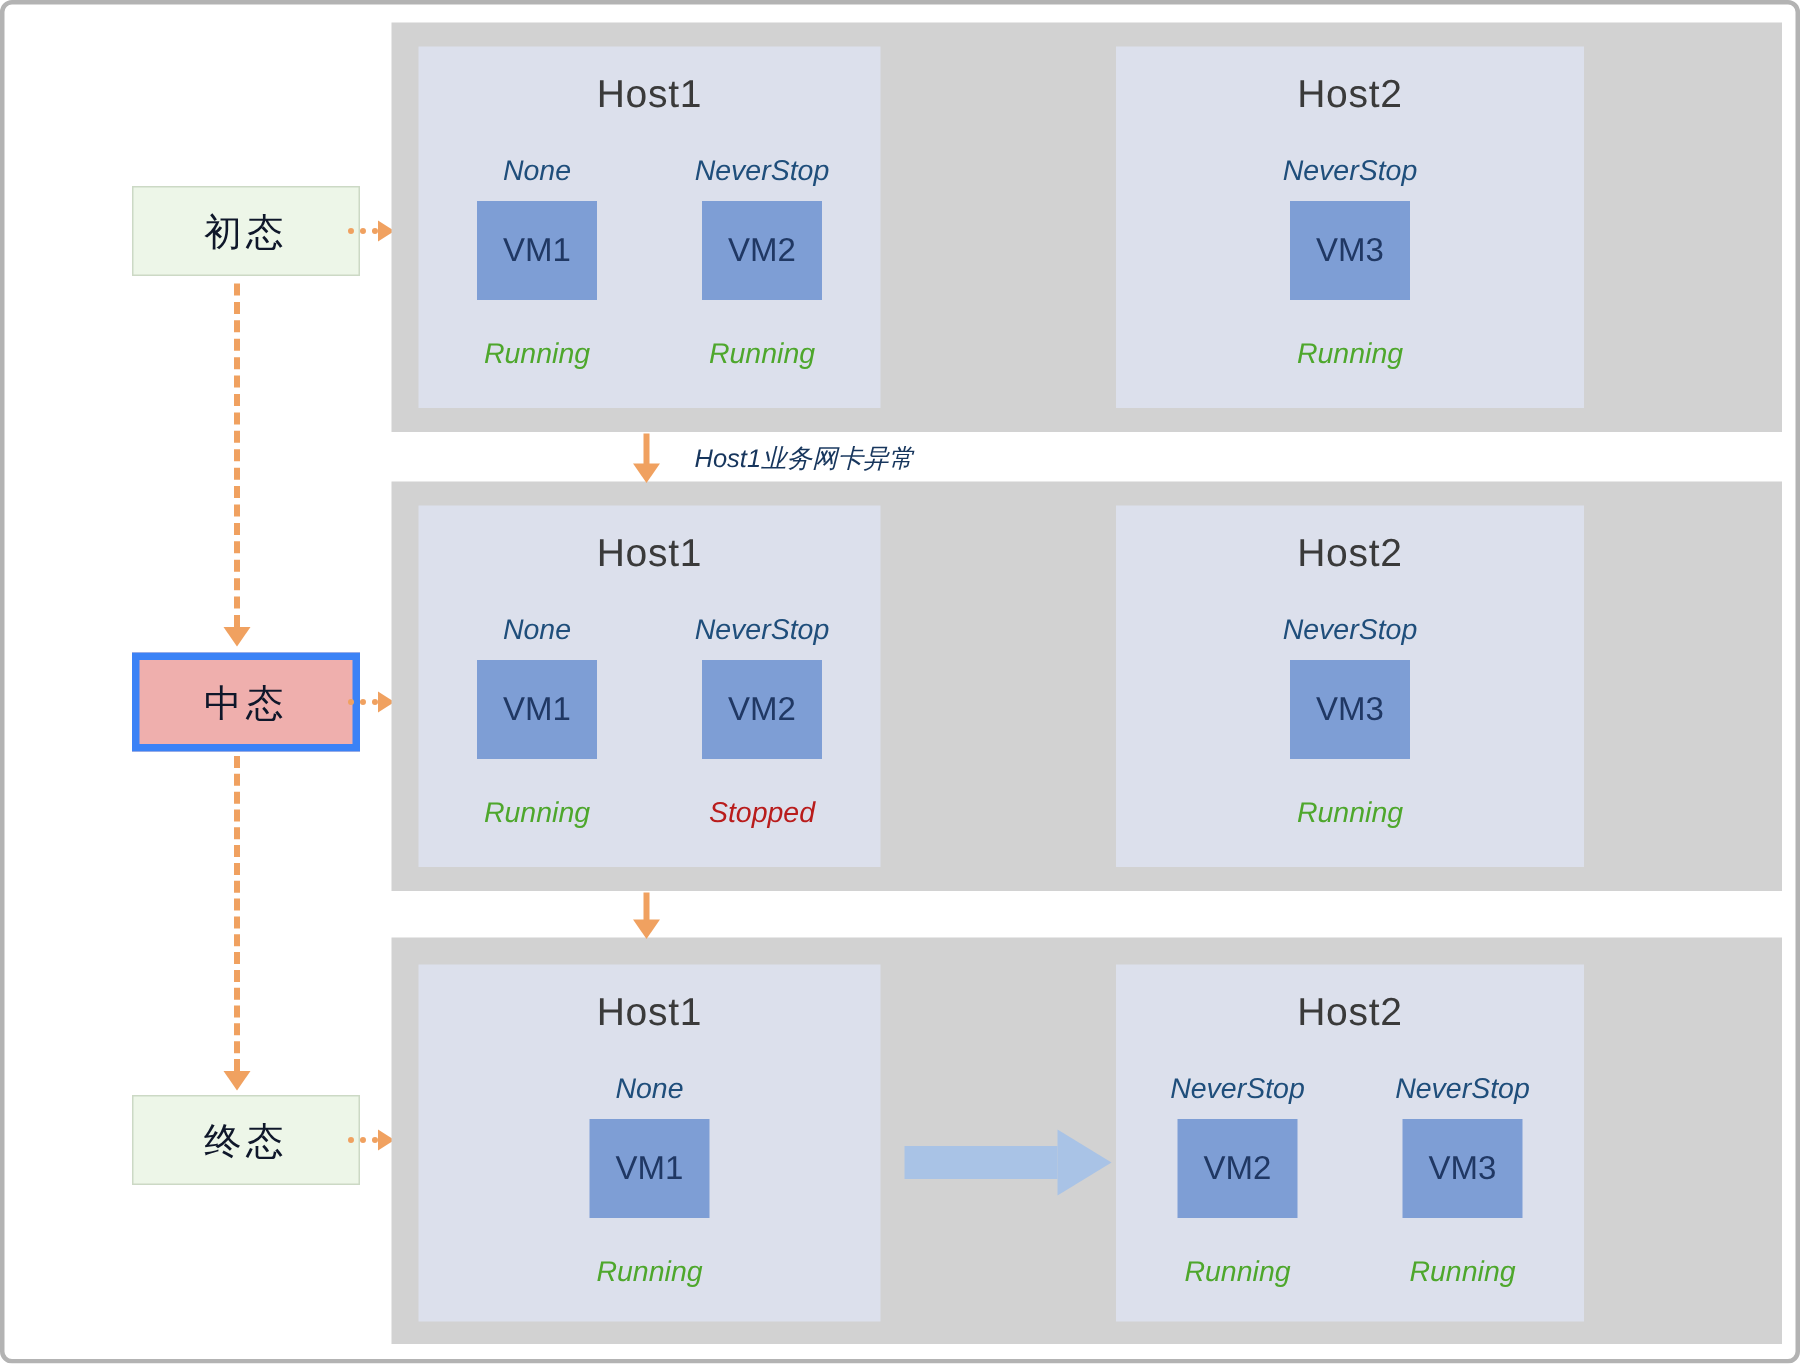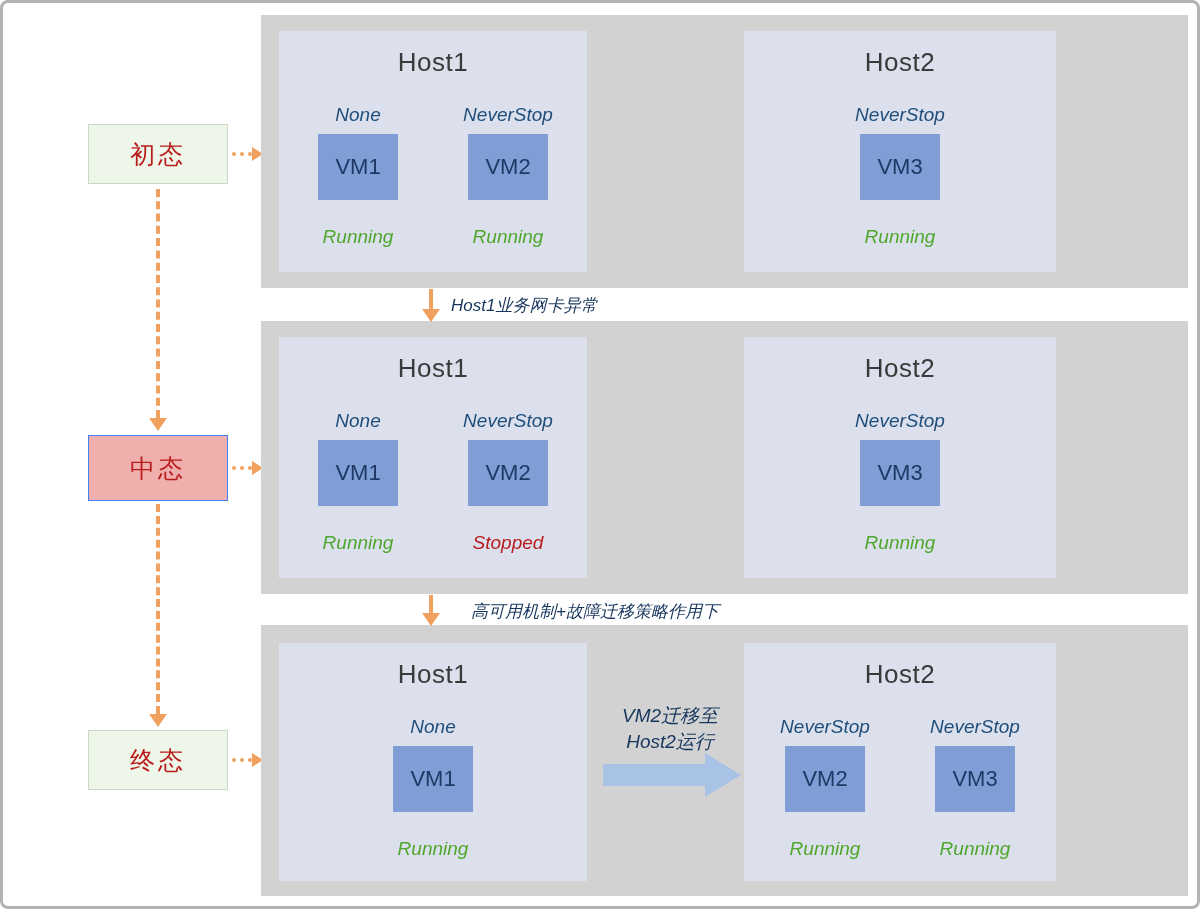--- a/index.html
+++ b/index.html
@@ -67,30 +67,30 @@
     color: #203864;
   }
   .status {
     margin-top: 26px;
     font-style: italic;
     font-size: 19px;
   }
   
   .state-box {
     position: absolute;
-    width: 140px;
+    width: 152px;
     display: flex;
     align-items: center;
     justify-content: center;
     font-size: 25px;
-    color: #b91c1c;
+    color: #0f172a;
     letter-spacing: 3px;
   }
   .state-green { background: #edf6e8; border: 1px solid #ccd9c5; }
-  .state-red   { background: #efafad; border: 1px solid #3b82f6; }
+  .state-red   { background: #efafad; border: 5px solid #3b82f6; }
   
   .vline-dashed {
     position: absolute;
     width: 0;
     border-left: 4px dashed #f0a160;
   }
   .head-down {
     position: absolute;
     width: 0; height: 0;
     border-left: 9px solid transparent;
@@ -205,21 +205,21 @@
         <div class="vm-box">
           <span>VM3</span>
         </div>
         <div class="status" style="color: rgb(78, 167, 44);">Running</div>
       </div>
     </div>
   </div>
 
   <div class="vline-solid" style="left:426px; top:286px; height:21px;"></div>
   <div class="head-down" style="left:419px; top:306px;"></div>
-  <div class="transition-label" style="left:448px; top:291px;">Host1业务网卡异常</div>
+  <div class="transition-label" style="left:460px; top:291px;">Host1业务网卡异常</div>
 
   <div class="host" style="left:276px; top:334px; width:308px; height:241px;">
     <div class="host-title">Host1</div>
     <div class="vm-row">
       <div class="vm-group">
         <div class="policy">None</div>
         <div class="vm-box">
           <span>VM1</span>
         </div>
         <div class="status" style="color: rgb(78, 167, 44);">Running</div>
@@ -242,21 +242,20 @@
         <div class="vm-box">
           <span>VM3</span>
         </div>
         <div class="status" style="color: rgb(78, 167, 44);">Running</div>
       </div>
     </div>
   </div>
 
   <div class="vline-solid" style="left:426px; top:592px; height:19px;"></div>
   <div class="head-down" style="left:419px; top:610px;"></div>
-  <div class="transition-label" style="left:468px; top:597px;">高可用机制+故障迁移策略作用下</div>
 
   <div class="host" style="left:276px; top:640px; width:308px; height:238px;">
     <div class="host-title">Host1</div>
     <div class="vm-row">
       <div class="vm-group">
         <div class="policy">None</div>
         <div class="vm-box">
           <span>VM1</span>
         </div>
         <div class="status" style="color: rgb(78, 167, 44);">Running</div>
@@ -277,20 +276,16 @@
       <div class="vm-group">
         <div class="policy">NeverStop</div>
         <div class="vm-box">
           <span>VM3</span>
         </div>
         <div class="status" style="color: rgb(78, 167, 44);">Running</div>
       </div>
     </div>
   </div>
 
-  <div class="mig-label" style="left:592px; top:700px;">
-    <div>VM2迁移至</div>
-    <div>Host2运行</div>
-  </div>
   <div class="mig-body" style="left:600px; top:761px; width:102px; height:22px;"></div>
   <div class="mig-head" style="left:702px; top:750px;"></div>
 
 </div>
 
 </body></html>

